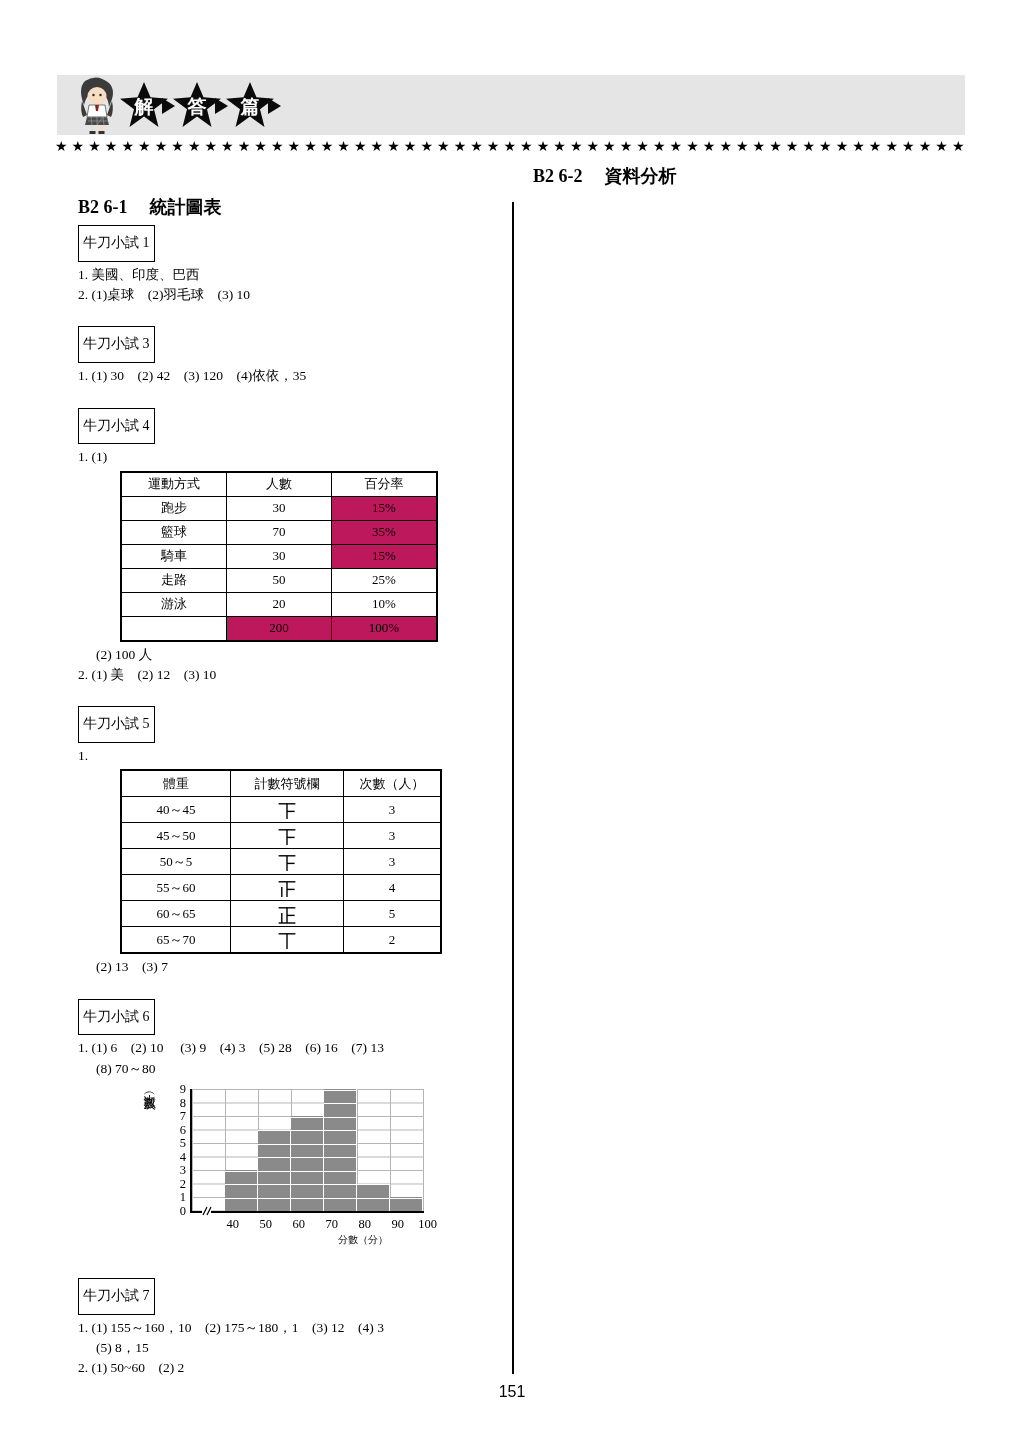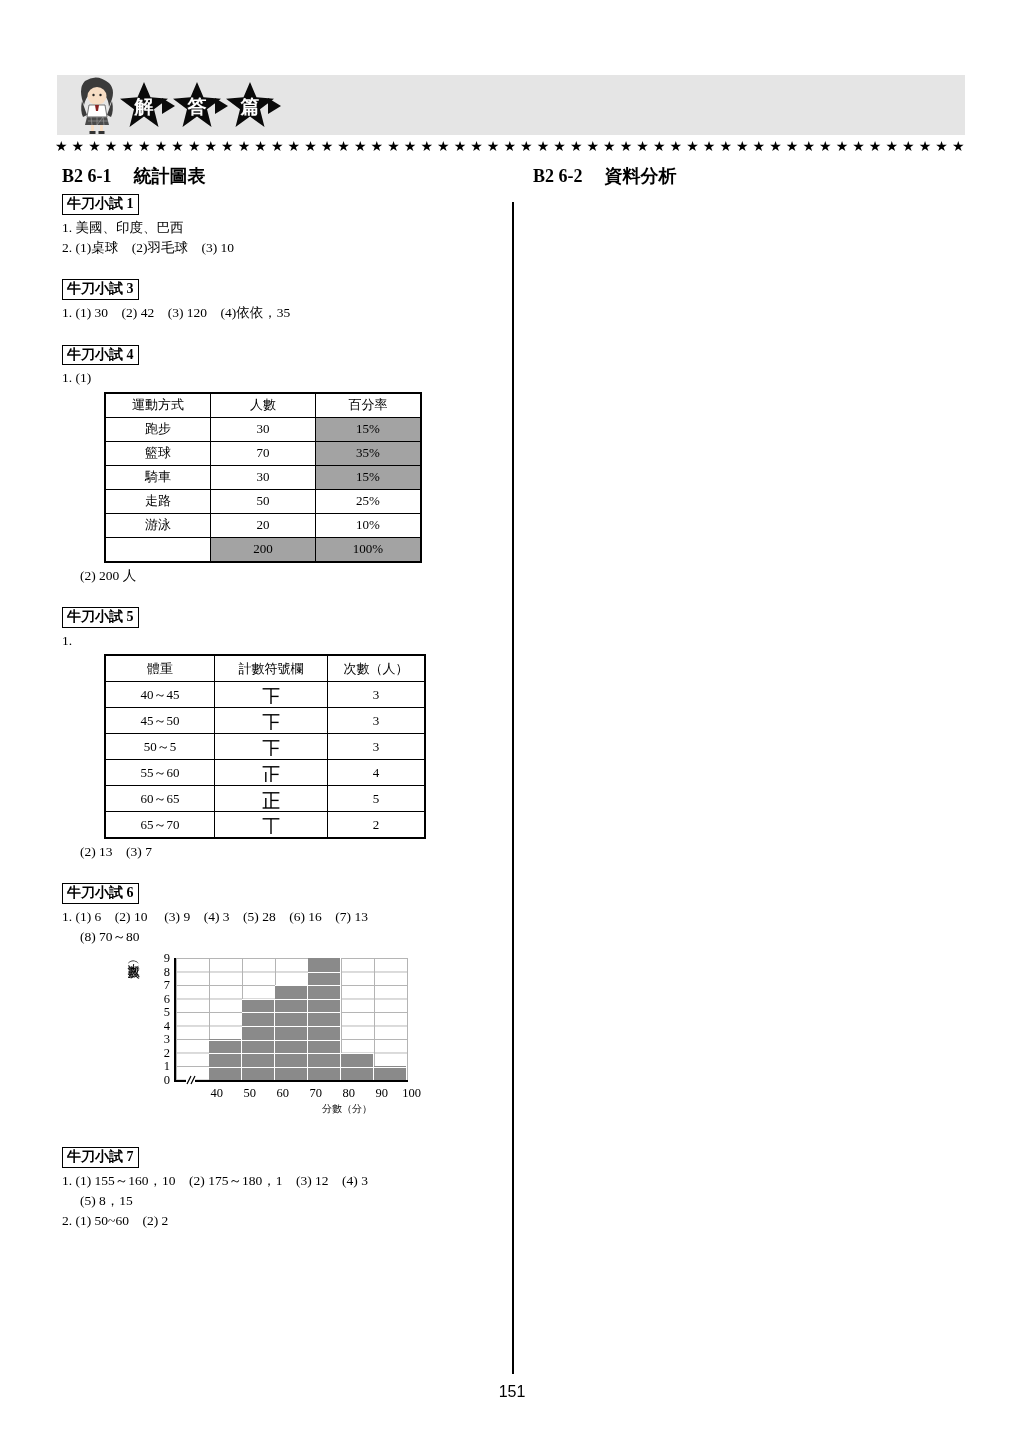--- a/index.html
+++ b/index.html
@@ -15,37 +15,37 @@
     clip-path:polygon(50% 0%,63% 32%,98% 35%,70% 57%,79% 94%,50% 72%,21% 94%,30% 57%,2% 35%,37% 32%);}
   .star-badge span{position:absolute;left:50%;top:52%;transform:translate(-50%,-50%);
     color:#fff;font-weight:bold;font-size:19px;}
   .badge-arrow{width:13px;height:16px;background:#0a0a0a;margin:0 -3px 0 -3px;z-index:2;
     clip-path:polygon(0 0,100% 50%,0 100%);}
   
   .stars{position:absolute;left:55px;top:138px;width:910px;display:flex;justify-content:space-between;
     font-family:"DejaVu Sans",sans-serif;font-size:14px;line-height:16px;color:#000;}
   
   .col{position:absolute;top:163px;font-size:13.5px;line-height:1.5;}
-  .col-left{left:62px;width:448px;}
+  .col-left{left:78px;width:448px;margin-top:31px;}
   .col-right{left:533px;width:430px;}
   .divider{position:absolute;left:512px;top:202px;width:2px;height:1172px;background:#000;}
   .sec-title{font-size:18px;font-weight:bold;margin:0 0 4px 0;}
   .sec-title .code{margin-right:22px;}
-  .try-box{display:inline-block;border:1.5px solid #000;padding:0 4px;font-weight:bold;
+  .try-box{display:inline-block;border:1.5px solid #000;padding:8px 4px;font-weight:normal;
     font-size:14px;line-height:1.35;margin:0 0 3px 0;}
   .section{margin-bottom:21px;}
   .ans-line{white-space:pre-wrap;}
   .ans-line.ind{padding-left:18px;}
   
   table.ans{border-collapse:collapse;margin:3px 0 3px 42px;font-size:13px;}
   table.ans th,table.ans td{border:1px solid #000;text-align:center;padding:0;}
   table.ans{border:2px solid #000;}
   .t-sports th{width:104px;height:23px;font-weight:normal;}
   .t-sports td{height:23px;}
-  .t-sports td.shade{background:#a3a3a3;}
+  .t-sports td.shade{background:#be185d;}
   .t-weight{margin-left:26px;}
   .t-weight th{font-weight:normal;height:25px;}
   .t-weight th:nth-child(1){width:108px;}
   .t-weight th:nth-child(2){width:112px;}
   .t-weight th:nth-child(3){width:96px;}
   .t-weight td{height:25px;}
   .tally-svg{display:block;margin:2px auto 0 auto;}
   
   .chart-wrap{position:relative;margin:10px 0 14px 112px;width:300px;height:168px;}
   .plot{position:absolute;left:0;top:0;width:232px;height:122px;
@@ -222,21 +222,22 @@
             <td>10%</td>
           </tr>
           <tr>
             <td></td>
             <td class="shade">200</td>
             <td class="shade">100%</td>
           </tr>
         </tbody>
     </table>
     <div>
-        <div class="ans-line ind">(2) 200 人</div>
+        <div class="ans-line ind">(2) 100 人</div>
+        <div class="ans-line">2. (1) 美　(2) 12　(3) 10</div>
       </div>
   </div>
 
   <div class="section">
     <div class="try-box">牛刀小試 5</div>
     <div>
         <div class="ans-line">1.</div>
       </div>
     <table class="ans t-weight">
       <thead>

